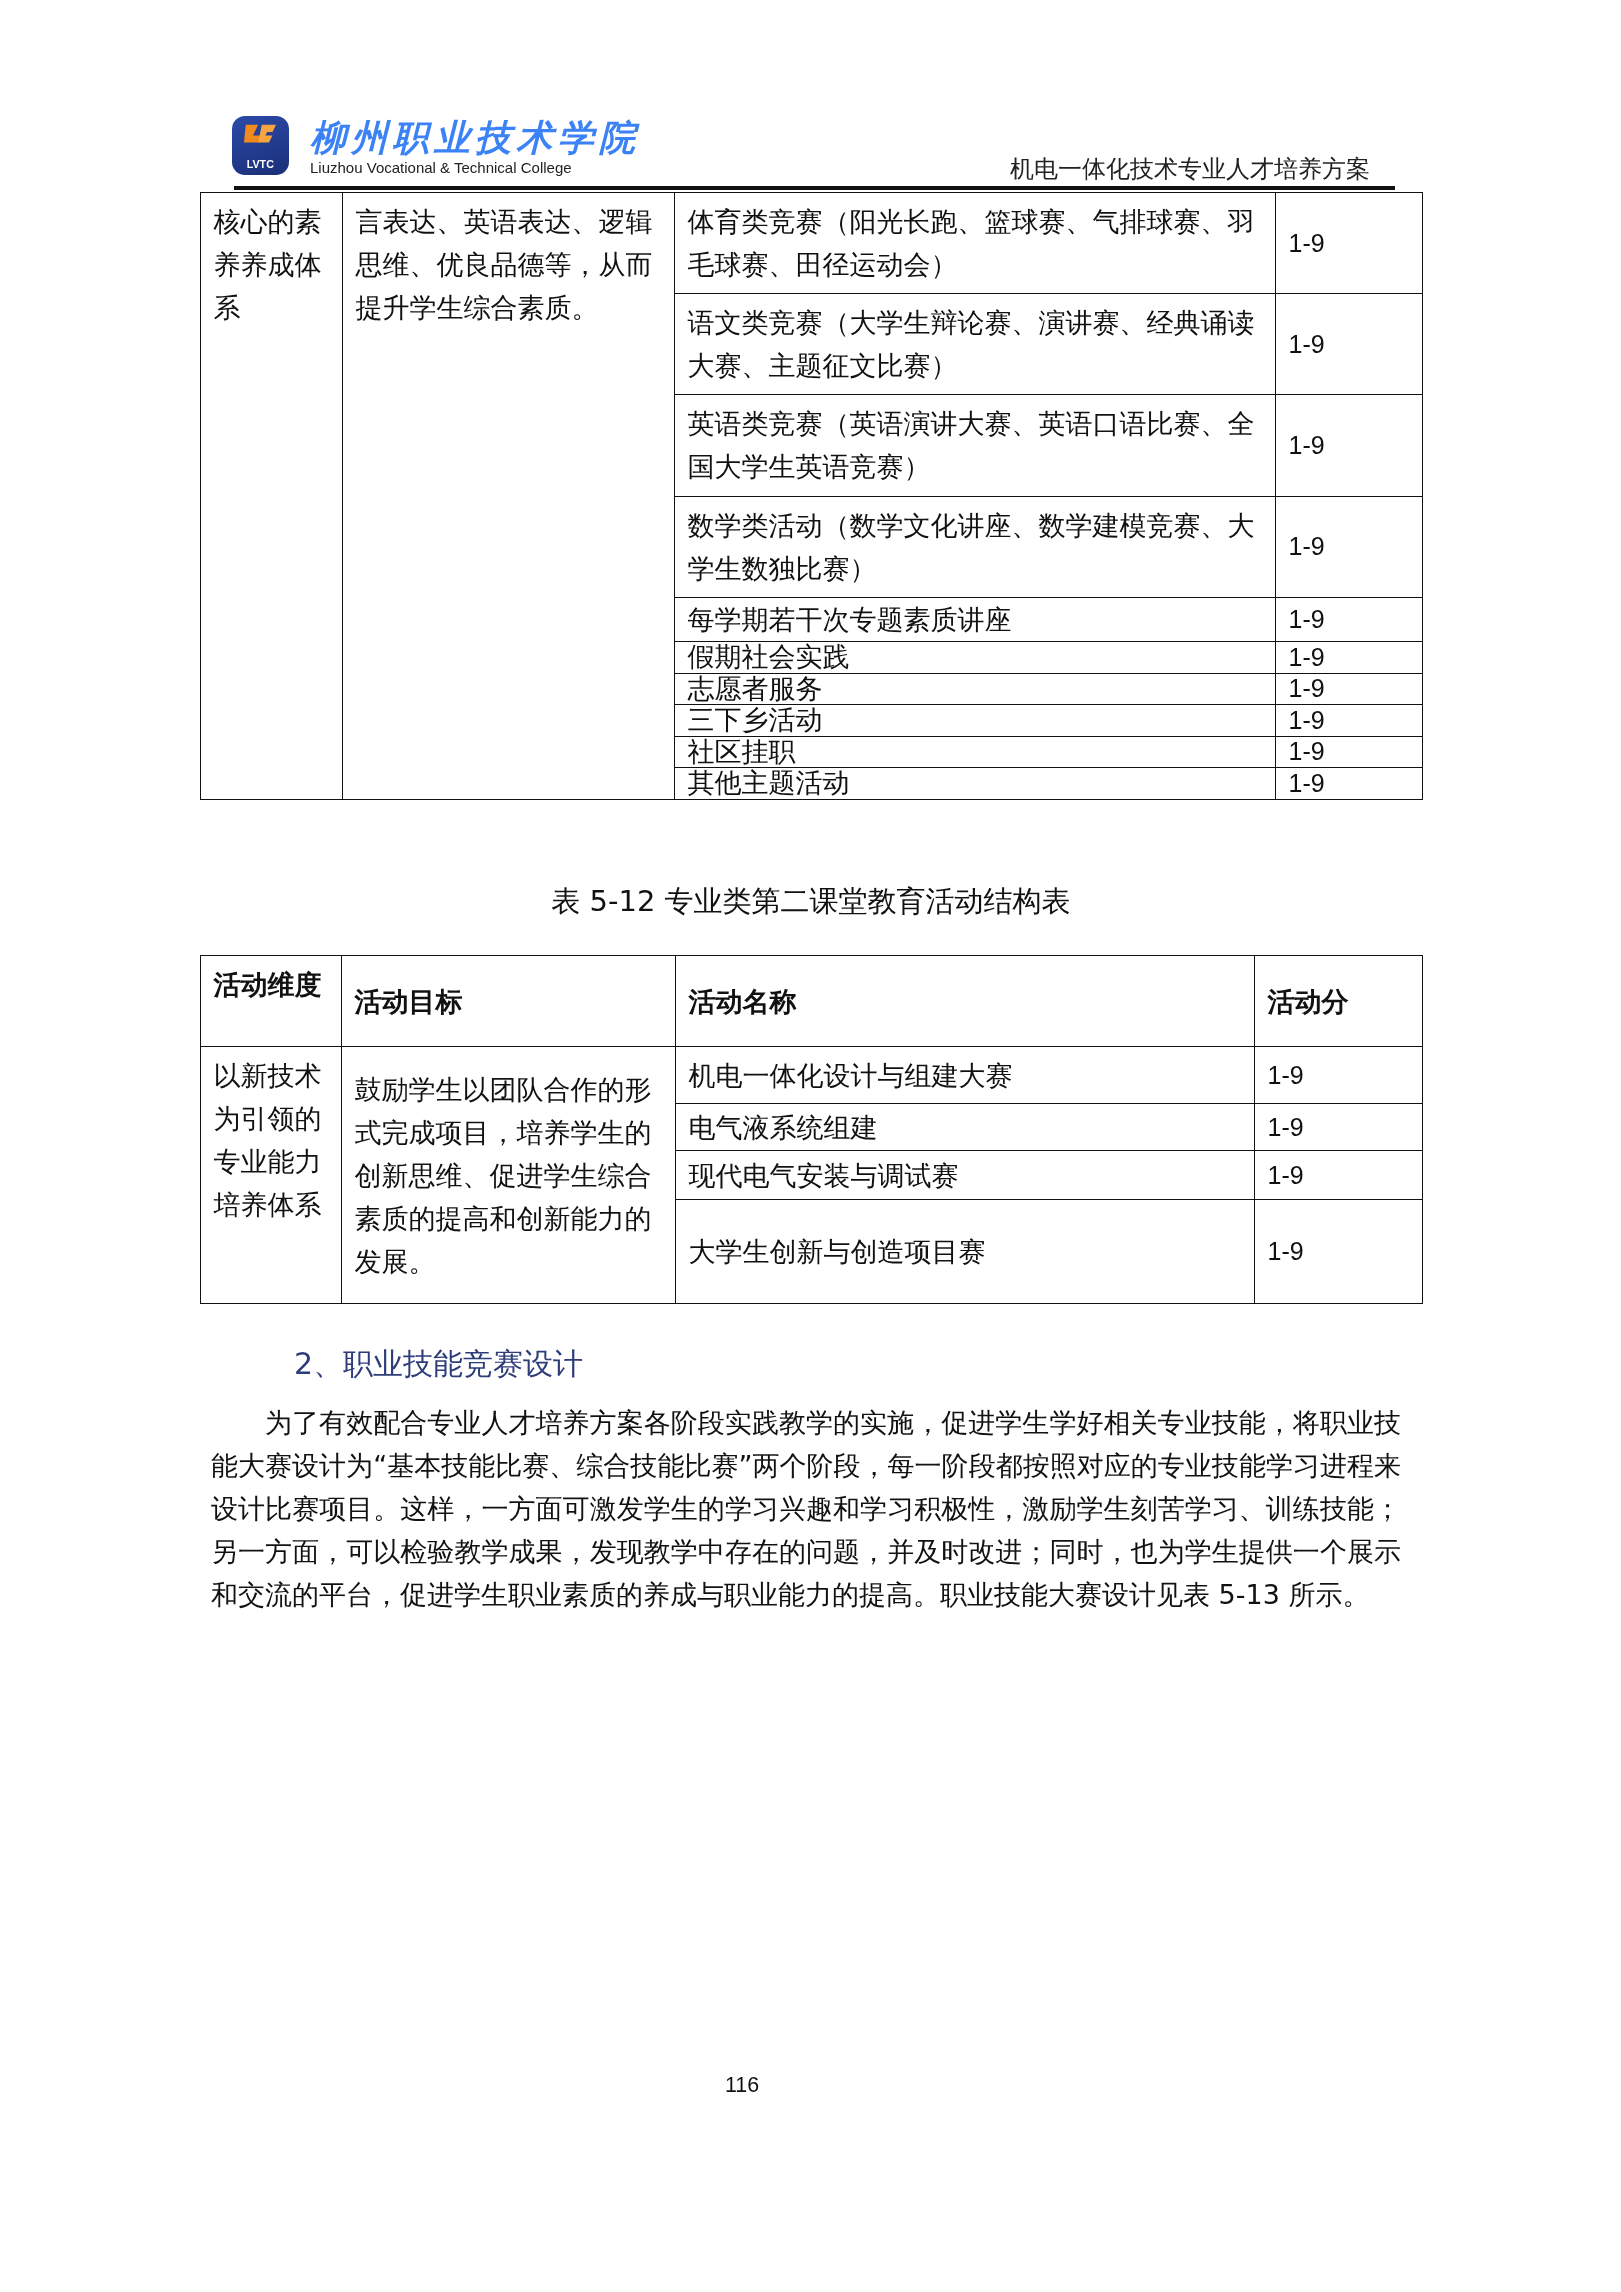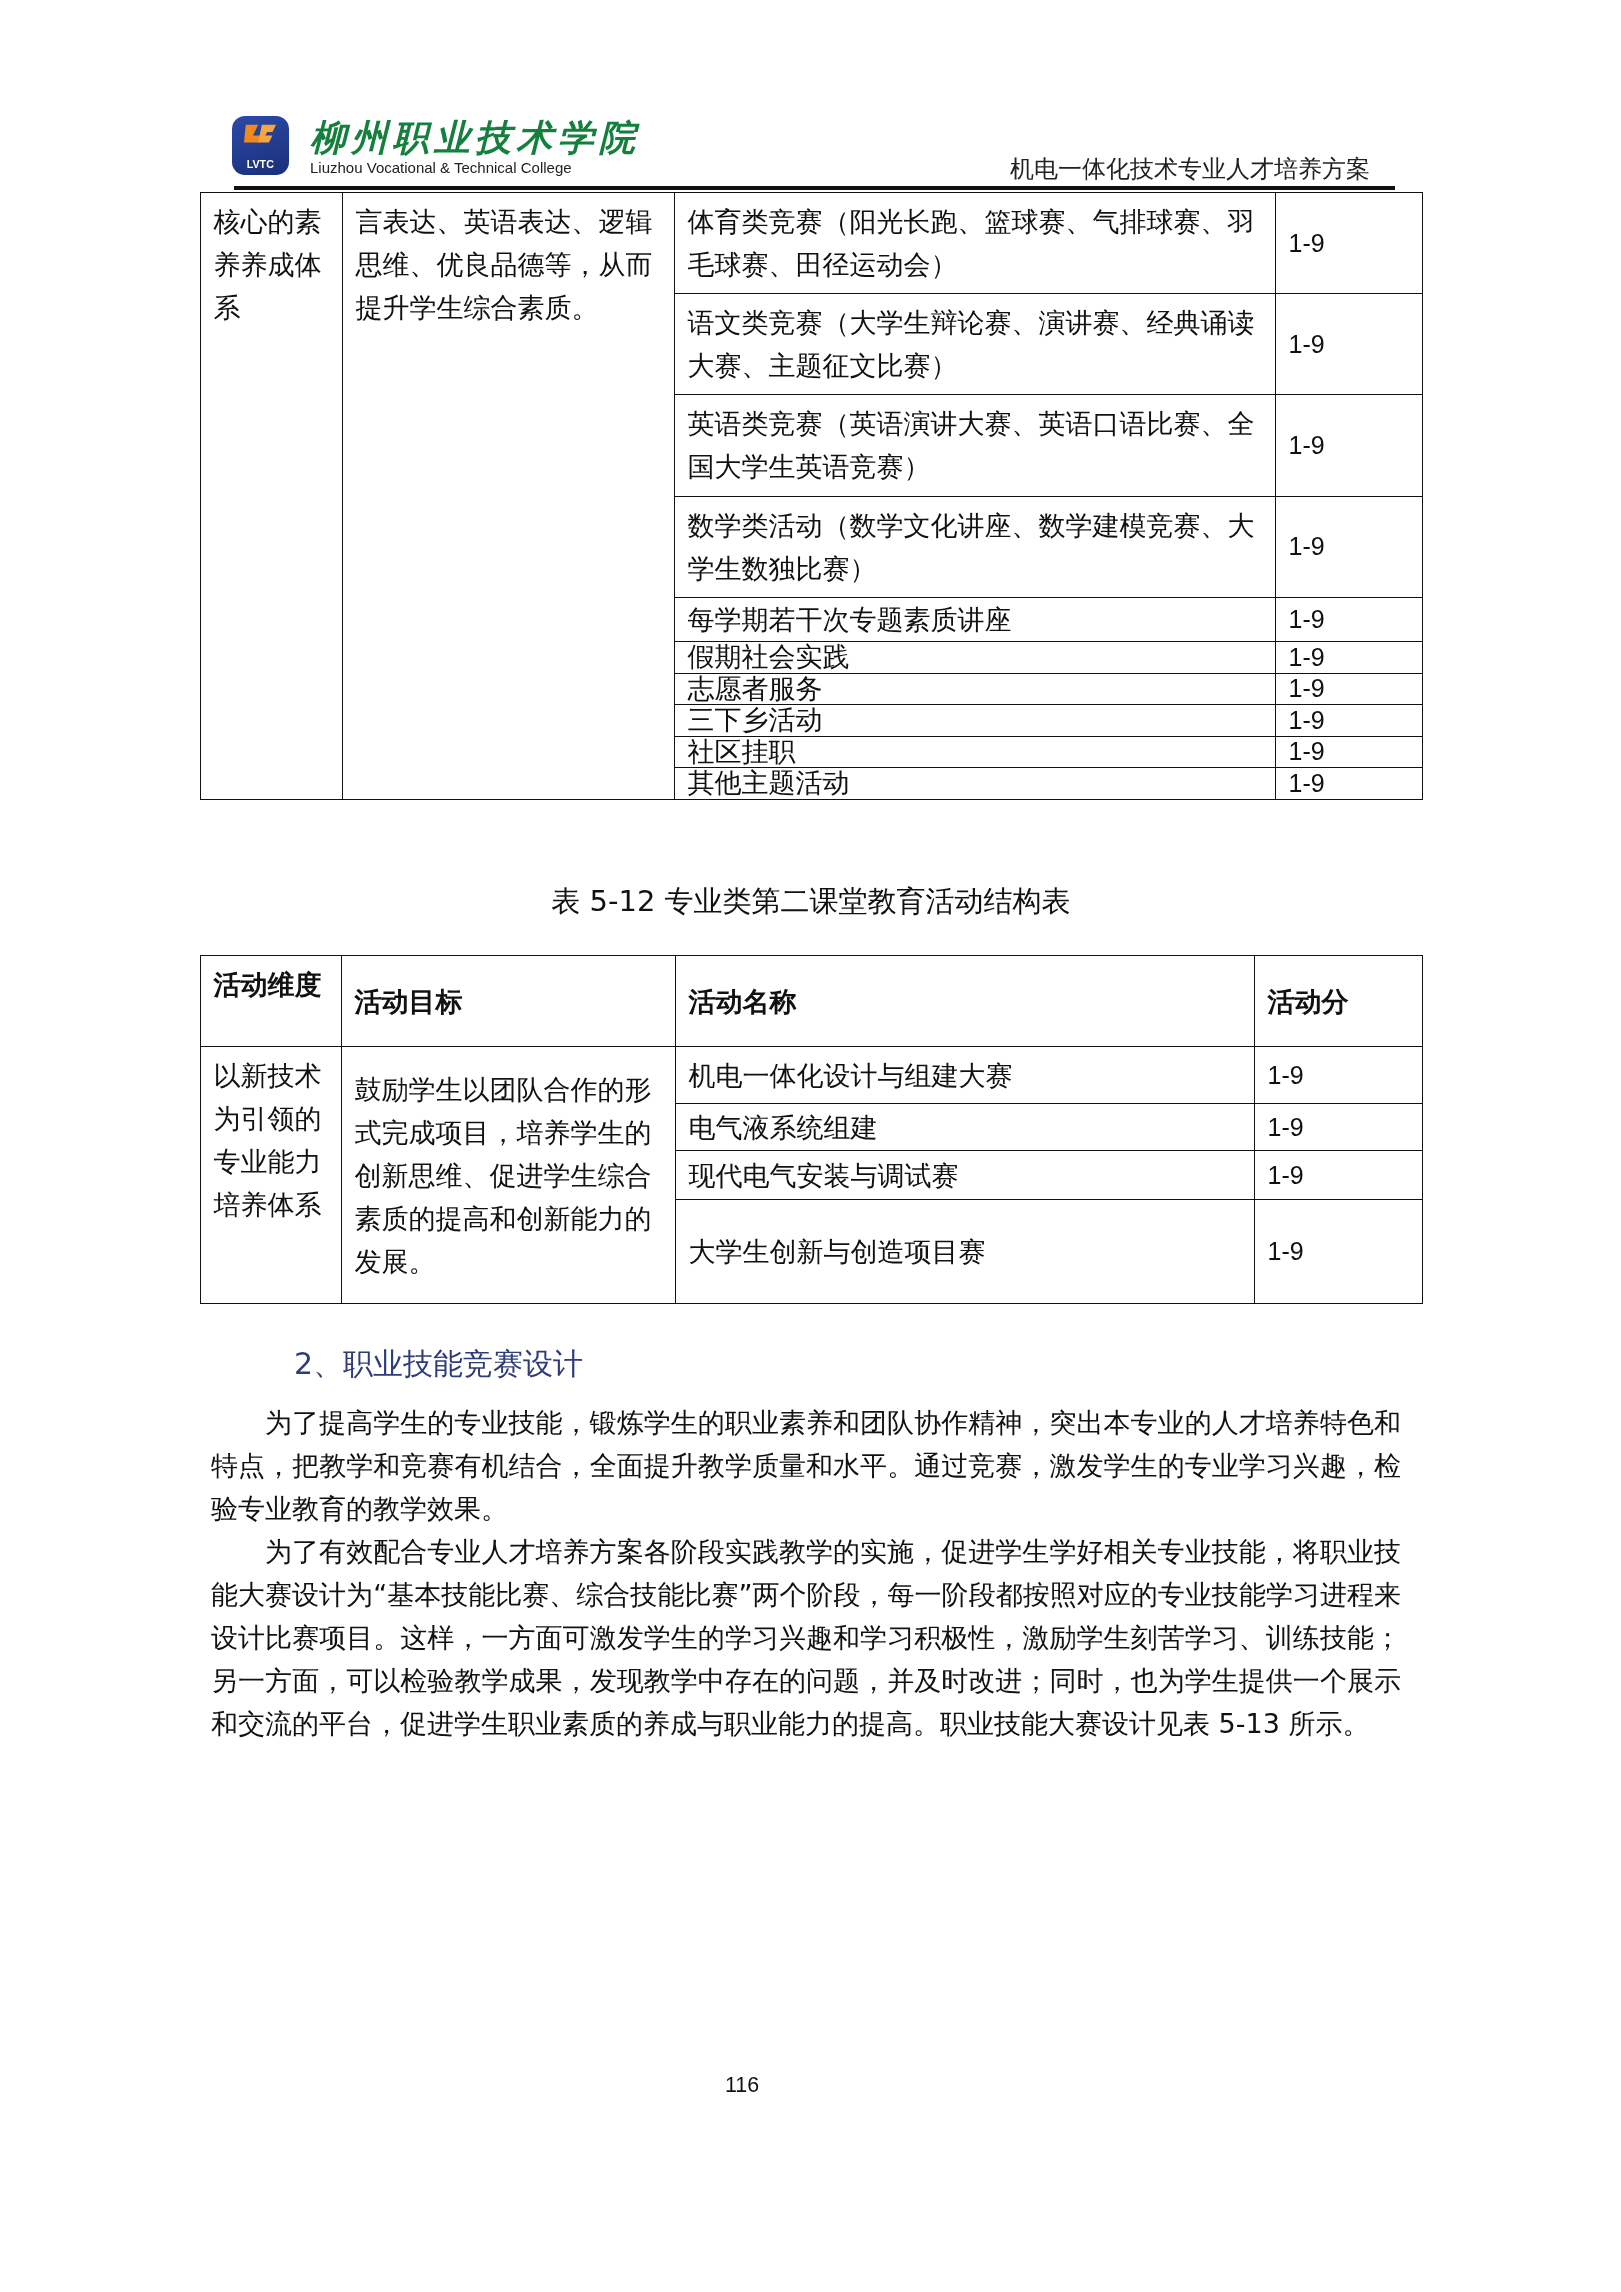--- a/index.html
+++ b/index.html
@@ -5,21 +5,21 @@
   html, body { margin: 0; padding: 0; background: #ffffff; }
   body { width: 1622px; height: 2293px; position: relative; overflow: hidden;
          font-family: "DejaVu Sans", "Liberation Sans", sans-serif; color: #111; }
   .page-header { position: absolute; left: 230px; top: 114px; width: 1167px; height: 80px; }
   .logo-badge { position: absolute; left: 1.8px; top: 1.8px; width: 57px; height: 59px; border-radius: 13px;
                 background: linear-gradient(160deg, #2c4aa8 0%, #1a2f78 100%); }
   .logo-badge .mark { position: absolute; left: 10.7px; top: 7.1px; width: 36px; height: 28.5px; }
   .logo-badge .lvtc { position: absolute; left: 0; right: 0; bottom: 5.3px; text-align: center;
                       color: #fff; font-family: "Liberation Sans", sans-serif; font-weight: bold; font-size: 10.7px; }
   .logo-cn { position: absolute; left: 80px; top: 0px; font-family: "DejaVu Serif", serif; font-size: 36px;
-             font-style: italic; font-weight: bold; letter-spacing: 5.3px; color: #15803d; }
+             font-style: italic; font-weight: bold; letter-spacing: 5.3px; color: #3b82f6; }
   .logo-en { position: absolute; left: 80px; top: 45px; font-family: "Liberation Sans", sans-serif; font-size: 15px; color: #222; }
   .doc-title { position: absolute; right: 27px; top: 39px; font-size: 24px; color: #222; }
   .header-rule { position: absolute; left: 234px; top: 186px; width: 1161px; height: 3.6px; background: #111; }
 
   table.grid { position: absolute; border-collapse: collapse; table-layout: fixed; }
   table.grid td { border: 1.8px solid #111; vertical-align: top; padding: 7.1px 12.5px; font-size: 27px; line-height: 43px; }
   table.grid td.score { vertical-align: middle; font-family: "Liberation Sans", sans-serif; font-size: 25px; }
   table.grid td.mid { vertical-align: middle; }
   #t1 { left: 200px; top: 192px; width: 1222px; }
   #t2 { left: 200px; top: 919px; width: 1222px; margin-top: 36px; }
@@ -135,18 +135,17 @@
     </tr>
     <tr style="height:104px">
       <td class="mid">大学生创新与创造项目赛</td>
       <td class="score">1-9</td>
     </tr>
   </tbody>
 </table>
 
 <div class="section-heading">2、职业技能竞赛设计</div>
 <div class="body-text">
-  <p>为了提高学生的专业技能，锻炼学生的职业素养和团队协作精神，突出本专业的人才培养特色和特点，把教学和竞赛有机结合，全面提升教学质量和水平。通过竞赛，激发学生的专业学习兴趣，检验专业教育的教学效果。</p>
   <p>为了有效配合专业人才培养方案各阶段实践教学的实施，促进学生学好相关专业技能，将职业技能大赛设计为“基本技能比赛、综合技能比赛”两个阶段，每一阶段都按照对应的专业技能学习进程来设计比赛项目。这样，一方面可激发学生的学习兴趣和学习积极性，激励学生刻苦学习、训练技能；另一方面，可以检验教学成果，发现教学中存在的问题，并及时改进；同时，也为学生提供一个展示和交流的平台，促进学生职业素质的养成与职业能力的提高。职业技能大赛设计见表 5-13 所示。</p>
 </div>
 
 <div class="page-number">116</div>
 
 
 </body></html>

